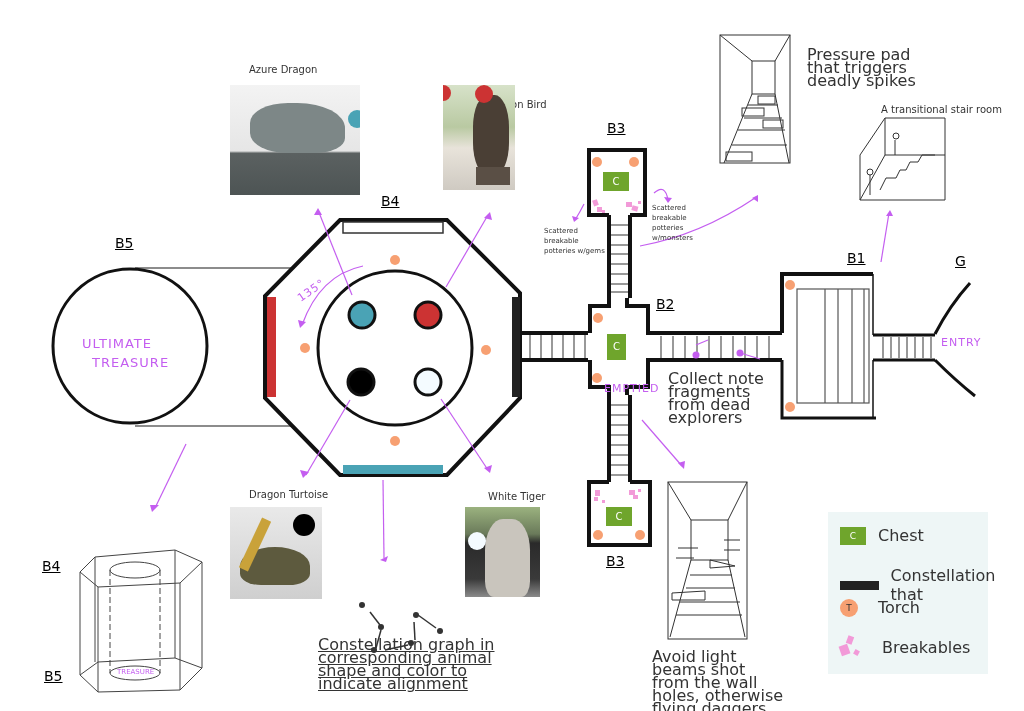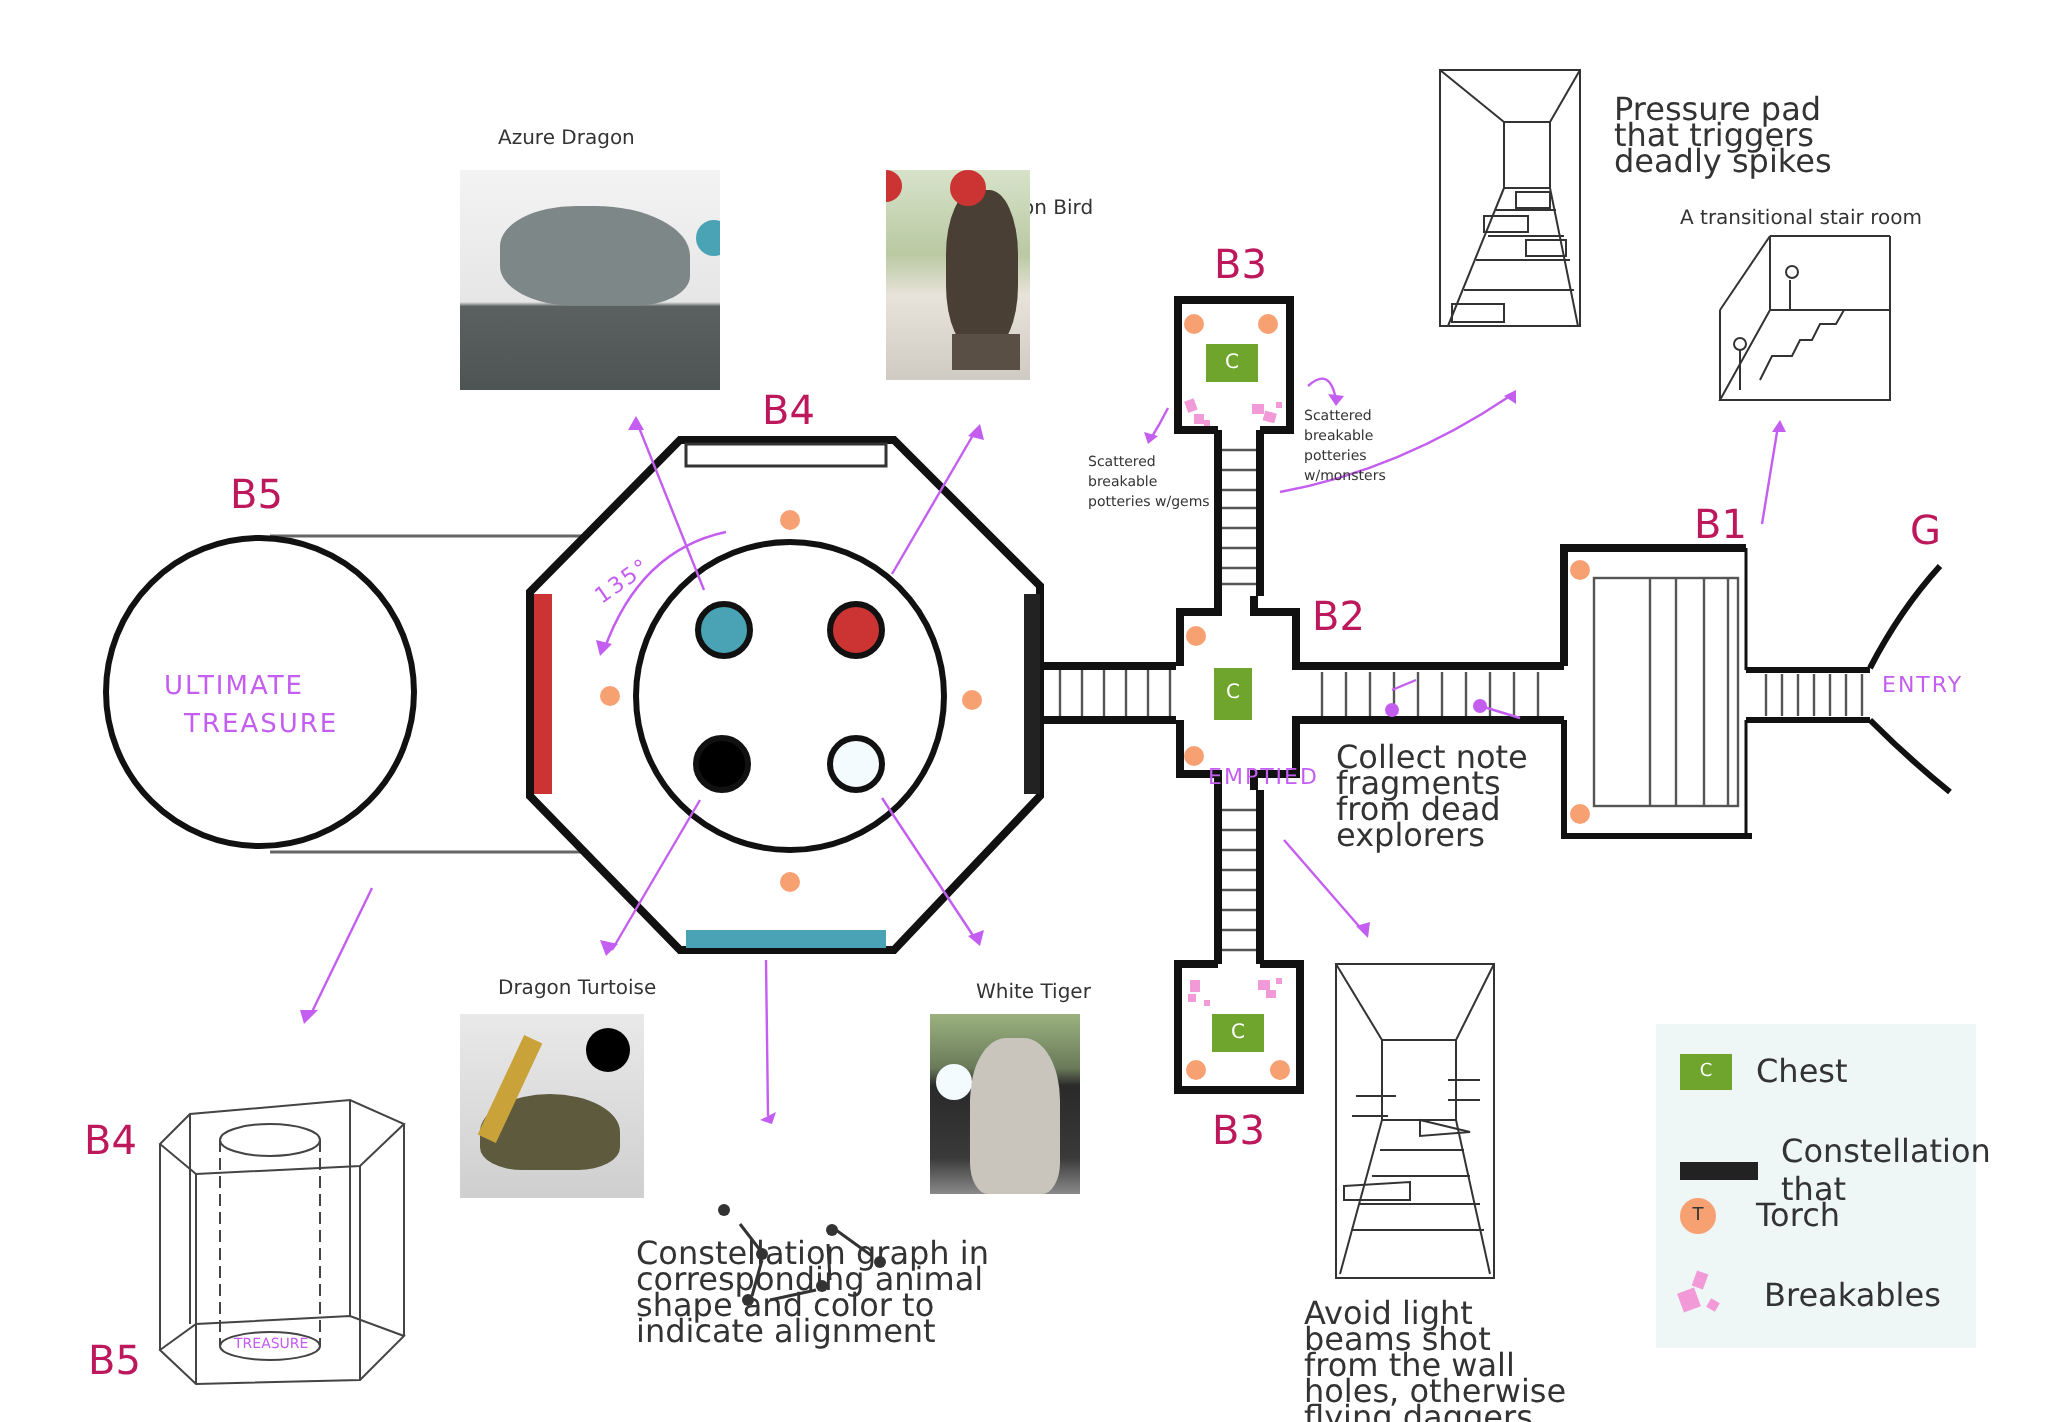--- a/index.html
+++ b/index.html
@@ -1,21 +1,21 @@
 <!DOCTYPE html>
 <html><head>
 <meta charset="utf-8">
 <style>
   html, body { margin:0; padding:0; background:#ffffff; }
   body { width:1024px; height:711px; position:relative; overflow:hidden; font-family:"DejaVu Sans", sans-serif; }
   .abs { position:absolute; }
   .lbl { position:absolute; font-size:10px; color:#333; font-family:"DejaVu Sans", sans-serif; line-height:13px; white-space:nowrap; }
   .lbl-sm { position:absolute; font-size:7px; color:#333; line-height:10px; white-space:nowrap; }
   .note { position:absolute; font-size:16px; color:#333; line-height:13px; }
-  .floor { position:absolute; font-size:20px; color:#be185d; font-family:"DejaVu Sans", sans-serif; }
+  .floor { position:absolute; font-size:14px; color:#000000; font-family:"DejaVu Sans", sans-serif;text-decoration:underline; }
   .hand { position:absolute; color:#c45ef0; font-family:"DejaVu Sans", sans-serif; letter-spacing:1px; }
   .photo { position:absolute; overflow:hidden; }
   .legend { position:absolute; left:828px; top:512px; width:160px; height:162px; background:#eef6f6; }
   .legend .row { position:absolute; left:12px; display:flex; align-items:center; }
   .legend .txt { font-size:16px; color:#333; margin-left:12px; }
   svg { position:absolute; left:0; top:0; }
 </style>
 </head>
 <body>
 
@@ -366,26 +366,26 @@
   <div class="abs" style="left:10px;top:40px;width:70px;height:38px;border-radius:50% 50% 30% 30%;background:#5d5a3e;"></div>
   <div class="abs" style="left:20px;top:10px;width:10px;height:55px;background:#c9a23a;transform:rotate(25deg);"></div>
   <div class="abs" style="left:63px;top:7px;width:22px;height:22px;border-radius:50%;background:#000;"></div>
 </div>
 <div class="photo" style="left:465px;top:507px;width:75px;height:90px;background:linear-gradient(#9bb27f 0%,#6a7a5a 30%,#2a2a2a 40%,#3a3a3a 80%,#8a8a8a 100%);">
   <div class="abs" style="left:20px;top:12px;width:45px;height:78px;border-radius:40% 40% 20% 20%;background:#c9c5bd;"></div>
   <div class="abs" style="left:3px;top:25px;width:18px;height:18px;border-radius:50%;background:#f4fbff;"></div>
 </div>
 
 <div class="note" style="left:807px;top:48px;width:120px;">Pressure pad that triggers deadly spikes</div>
-<div class="lbl" style="left:840px;top:103px;text-align:center;">A transitional stair room</div>
+<div class="lbl" style="left:881px;top:103px;text-align:center;">A transitional stair room</div>
 <div class="lbl-sm" style="left:544px;top:226px;width:65px;white-space:normal;">Scattered breakable potteries w/gems</div>
 <div class="lbl-sm" style="left:652px;top:203px;width:65px;white-space:normal;">Scattered breakable potteries w/monsters</div>
 <div class="note" style="left:668px;top:372px;width:110px;">Collect note fragments from dead explorers</div>
 <div class="note" style="left:652px;top:650px;width:135px;">Avoid light beams shot from the wall holes, otherwise flying daggers will be triggered from the wall</div>
-<div class="note" style="left:318px;top:620px;width:200px;">Constellation graph in corresponding animal shape and color to indicate alignment</div>
+<div class="note" style="left:318px;top:638px;width:200px;text-decoration:underline;">Constellation graph in corresponding animal shape and color to indicate alignment</div>
 
 <div class="legend">
   <div class="row" style="top:14px;">
     <span style="width:26px;height:18px;background:#6fa52c;color:#fff;font-size:9px;text-align:center;line-height:18px;display:inline-block;">C</span>
     <span class="txt">Chest</span>
   </div>
   <div class="row" style="top:54px;">
     <span style="width:48px;height:9px;background:#222;display:inline-block;"></span>
     <span class="txt">Constellation that</span>
   </div>

